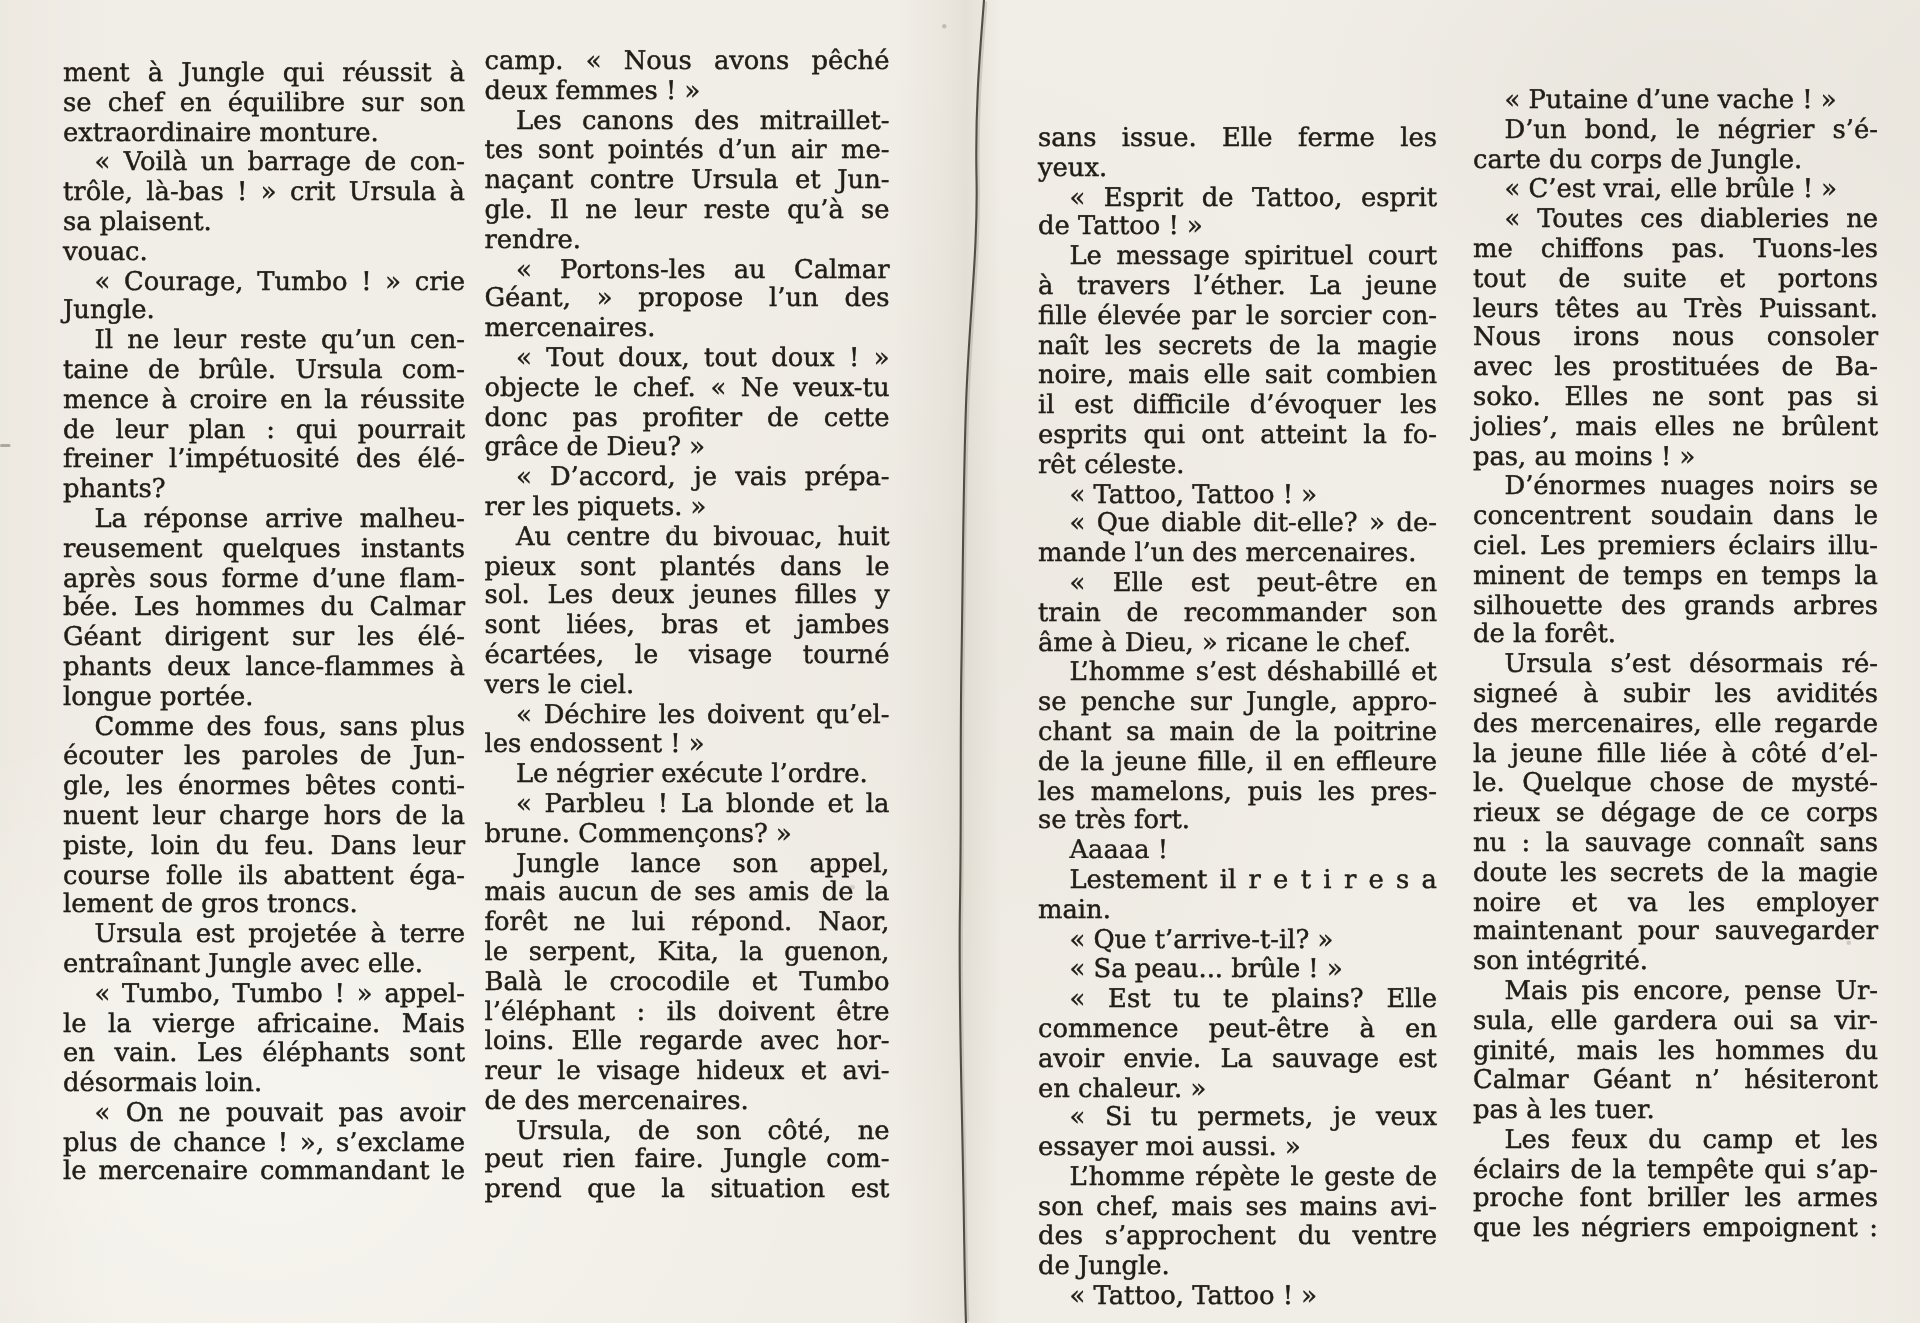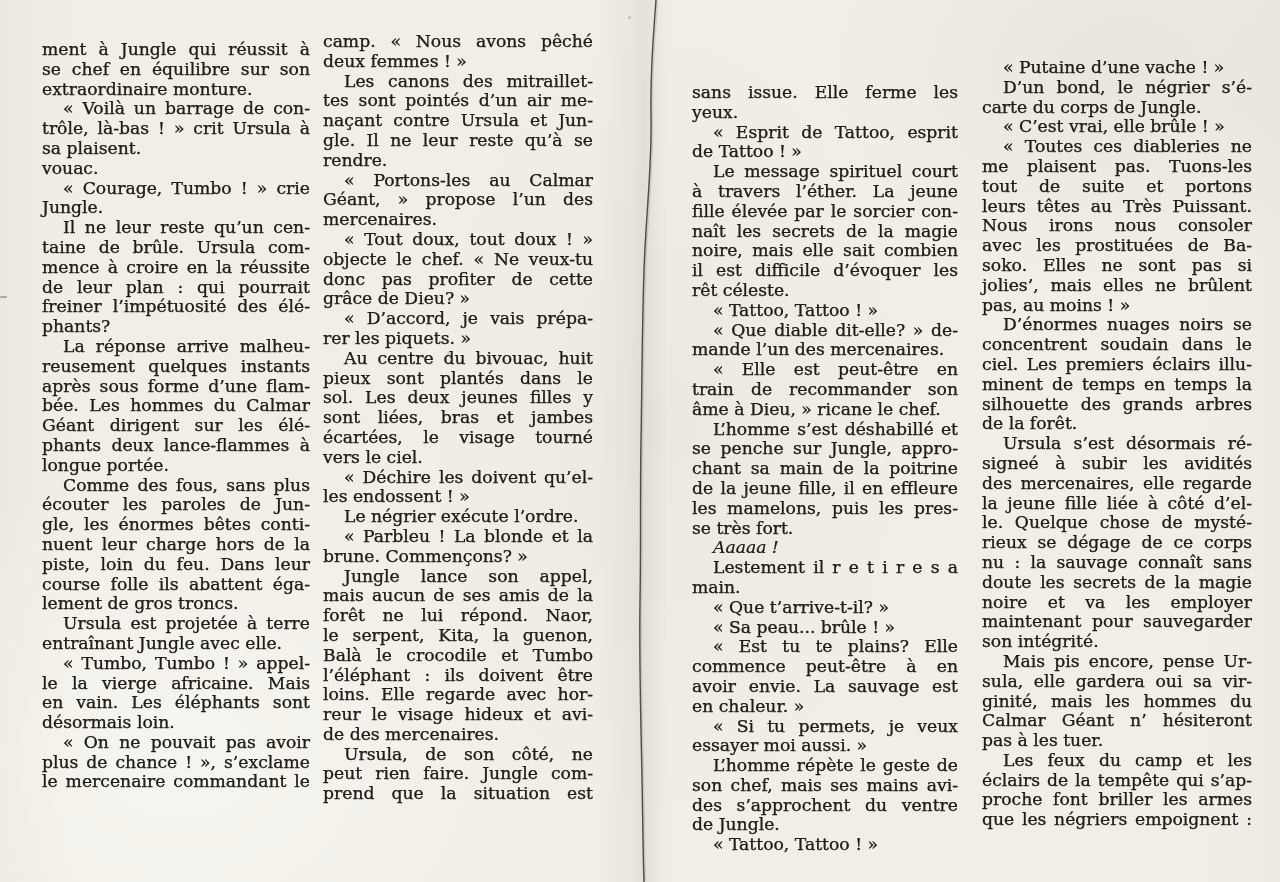--- a/index.html
+++ b/index.html
@@ -29,21 +29,21 @@
     -webkit-text-stroke:.25px #211d18;
     text-shadow:0 0 .5px rgba(33,29,24,.35);
   }
   .c1{left:42px;top:40px;width:268px;}
   .c2{left:323px;top:32px;width:270px;}
   .c3{left:692px;top:55px;width:266px;margin-top:28px;}
   .c4{left:982px;top:58px;width:270px;}
   .line{text-align:justify;text-align-last:justify;}
   .line.end{text-align-last:left;}
   .line.ind{text-indent:21px;}
-  .line.it{font-style:italic;-webkit-text-stroke:.15px #211d18;}
+  .line.it{-webkit-text-stroke:.15px #211d18;}
   .fold{position:absolute;left:620px;top:0;pointer-events:none;}
   .speck{position:absolute;pointer-events:none;border-radius:50%;}
   .sp1{left:0px;top:296px;width:7px;height:2px;background:rgba(95,88,76,.45);border-radius:1px;}
   .sp2{left:628px;top:16px;width:3px;height:3px;background:rgba(120,112,98,.35);}
   .sp3{left:447px;top:352px;width:3px;height:3px;background:rgba(110,102,88,.30);}
   .sp4{left:1231px;top:627px;width:3px;height:3px;background:rgba(120,112,98,.28);}
   .sp5{left:566px;top:590px;width:4px;height:3px;background:rgba(120,112,98,.22);}
 </style>
 </head>
 <body>
@@ -141,20 +141,21 @@
         <div class="line">sans issue. Elle ferme les</div>
         <div class="line end">yeux.</div>
         <div class="line ind">« Esprit de Tattoo, esprit</div>
         <div class="line end">de Tattoo ! »</div>
         <div class="line ind">Le message spirituel court</div>
         <div class="line">à travers l’éther. La jeune</div>
         <div class="line">fille élevée par le sorcier con-</div>
         <div class="line">naît les secrets de la magie</div>
         <div class="line">noire, mais elle sait combien</div>
         <div class="line">il est difficile d’évoquer les</div>
+        <div class="line">esprits qui ont atteint la fo-</div>
         <div class="line end">rêt céleste.</div>
         <div class="line ind end">« Tattoo, Tattoo ! »</div>
         <div class="line ind">« Que diable dit-elle? » de-</div>
         <div class="line end">mande l’un des mercenaires.</div>
         <div class="line ind">« Elle est peut-être en</div>
         <div class="line">train de recommander son</div>
         <div class="line end">âme à Dieu, » ricane le chef.</div>
         <div class="line ind">L’homme s’est déshabillé et</div>
         <div class="line">se penche sur Jungle, appro-</div>
         <div class="line">chant sa main de la poitrine</div>
@@ -177,21 +178,21 @@
         <div class="line">des s’approchent du ventre</div>
         <div class="line end">de Jungle.</div>
         <div class="line ind end">« Tattoo, Tattoo ! »</div>
       </div>
     <div class="col c4">
         <div class="line ind end">« Putaine d’une vache ! »</div>
         <div class="line ind">D’un bond, le négrier s’é-</div>
         <div class="line end">carte du corps de Jungle.</div>
         <div class="line ind end">« C’est vrai, elle brûle ! »</div>
         <div class="line ind">« Toutes ces diableries ne</div>
-        <div class="line">me plaisent pas. Tuons-les</div>
+        <div class="line">me chiffons pas. Tuons-les</div>
         <div class="line">tout de suite et portons</div>
         <div class="line">leurs têtes au Très Puissant.</div>
         <div class="line">Nous irons nous consoler</div>
         <div class="line">avec les prostituées de Ba-</div>
         <div class="line">soko. Elles ne sont pas si</div>
         <div class="line">jolies’, mais elles ne brûlent</div>
         <div class="line end">pas, au moins ! »</div>
         <div class="line ind">D’énormes nuages noirs se</div>
         <div class="line">concentrent soudain dans le</div>
         <div class="line">ciel. Les premiers éclairs illu-</div>

